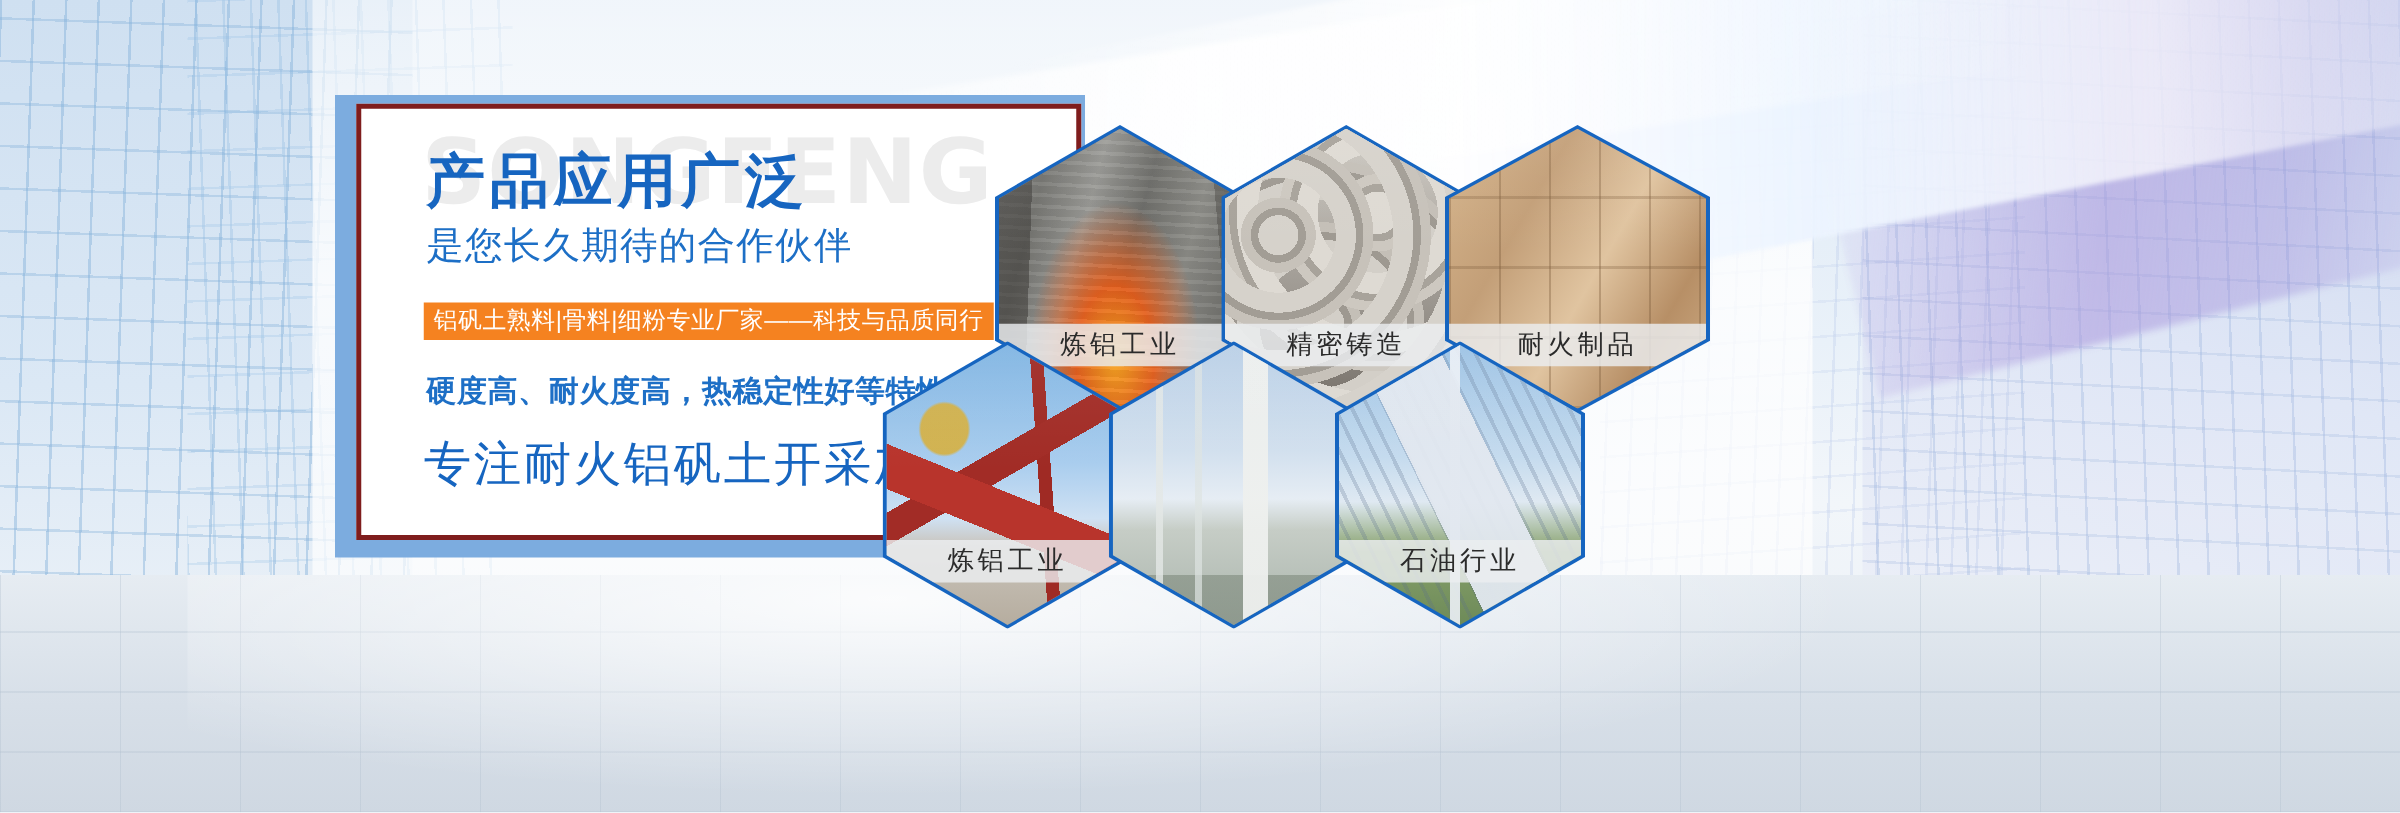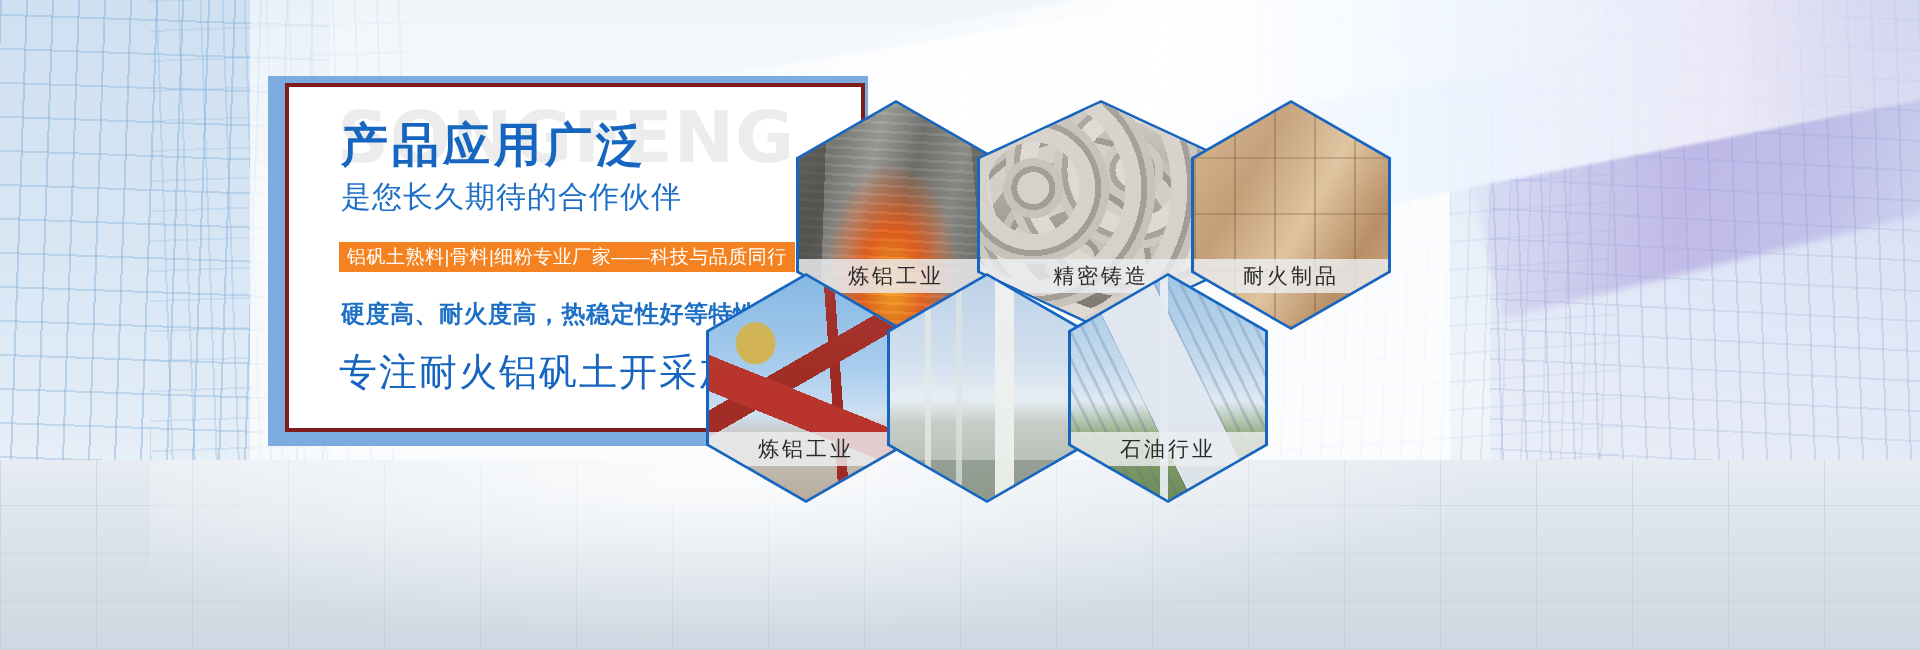--- a/index.html
+++ b/index.html
@@ -248,29 +248,29 @@
   <div class="hexwrap">
 
     <div class="hex" style="left:772px;top:100px;">
       <div class="inner">
         <div class="photo ph-smelting"></div>
         <div class="veil"></div>
         <div class="label">炼铝工业</div>
       </div>
     </div>
 
-    <div class="hex" style="left:953px;top:100px;padding-left:48px;">
+    <div class="hex" style="left:953px;top:100px;">
       <div class="inner">
         <div class="photo ph-casting"></div>
         <div class="veil"></div>
         <div class="label">精密铸造</div>
       </div>
     </div>
 
-    <div class="hex" style="left:1167px;top:100px;">
+    <div class="hex" style="left:1132px;top:100px;padding-left:12px;">
       <div class="inner">
         <div class="photo ph-brick"></div>
         <div class="veil"></div>
         <div class="label">耐火制品</div>
       </div>
     </div>
 
     <div class="hex" style="left:682px;top:273px;">
       <div class="inner">
         <div class="photo ph-oil"></div>

